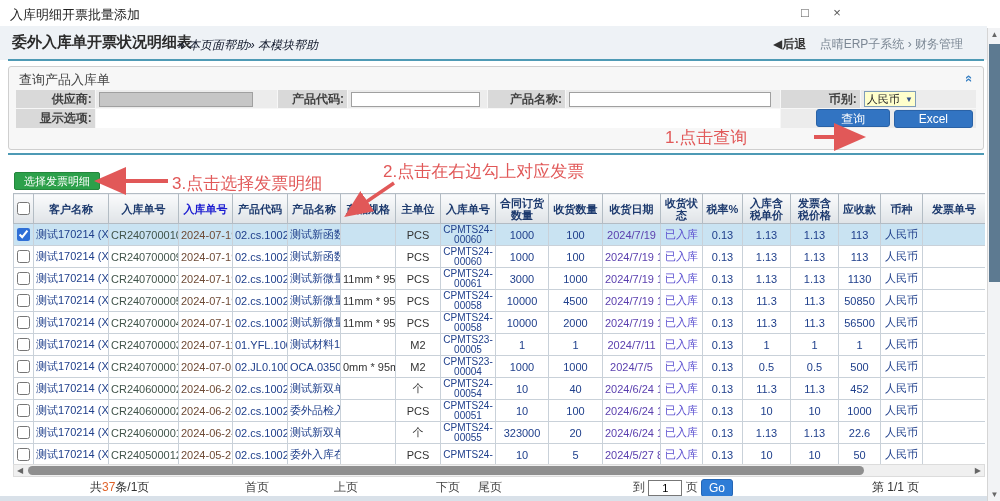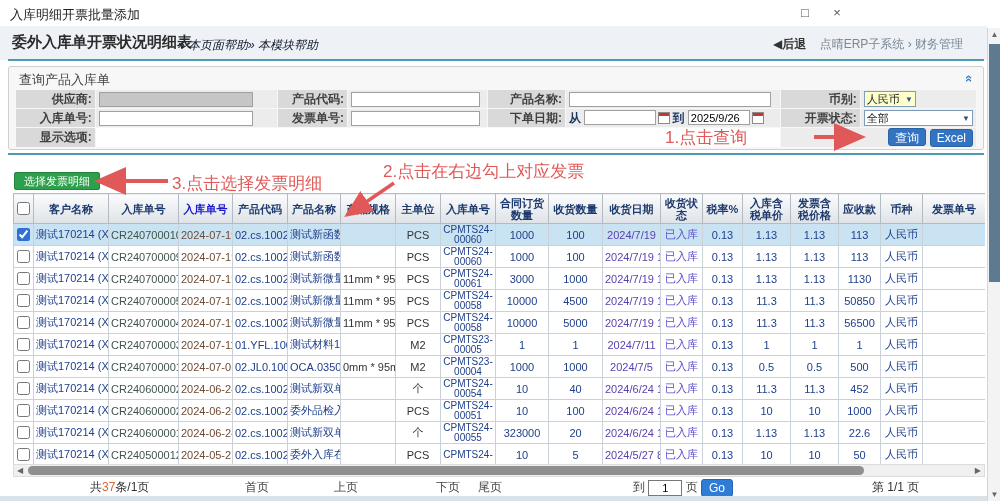--- a/index.html
+++ b/index.html
@@ -35,21 +35,21 @@
   td.fld-white { background:#fff; }
   .inp { border:1px solid #a0a0a0; height:15px; background:#fff; font-size:11px; font-family:inherit; padding:0 2px; }
   .inp.gray { background:#c6c6c6; }
   .sel { border:1px solid #7f9db9; background:#fff; height:16px; display:inline-flex; align-items:center; justify-content:space-between; font-size:11px; color:#222; padding:0 2px; cursor:pointer; vertical-align:middle; }
   .sel .arr { font-size:8px; color:#33518a; margin-left:3px; }
   .sel.yellow { background:#ffffcc; width:52px; }
   .sel.wide { width:100%; }
   .cal { display:inline-block; width:12px; height:12px; border:1px solid #8a8a8a; background:#fff; position:relative; vertical-align:middle; margin:0 2px; cursor:pointer; }
   .cal::before { content:''; position:absolute; top:0; left:0; right:0; height:3px; background:#c0392b; }
   .dtxt { font-weight:bold; color:#17345e; font-size:12px; }
-  .bluebtn { background:#3274c2; color:#fff; border:1px solid #2a62a6; border-radius:3px; font-size:12px; padding:1px 6px; height:18px; cursor:pointer; font-family:inherit; }
+  .bluebtn { background:#3274c2; color:#fff; border:1px solid #2a62a6; border-radius:3px; font-size:12px; padding:1px 24px; height:18px; cursor:pointer; font-family:inherit; }
 
   
   #select-detail-btn { position:absolute; left:14px; top:172px; height:18px; background:#2ca04a; border:1px solid #23863c; border-radius:2px; color:#fff; font-size:11px; padding:1px 9px; cursor:pointer; font-family:inherit; }
   .ann { position:absolute; color:#e15858; font-size:17px; white-space:nowrap; z-index:5; }
   #ann1 { left:665px; top:126px; }
   #ann2 { left:383px; top:160px; }
   #ann3 { left:172px; top:172px; }
   .annsvg { position:absolute; z-index:5; overflow:visible; }
 
   
@@ -135,37 +135,20 @@
           <tr>
         <td class="lbl">供应商:</td>
         <td class="fld"><input class="inp gray" style="width: 88%;" readonly=""></td>
         <td class="lbl">产品代码:</td>
         <td class="fld"><input class="inp" style="width: 97%;"></td>
         <td class="lbl">产品名称:</td>
         <td class="fld"><input class="inp" style="width: 97%;"></td>
         <td class="lbl">币别:</td>
         <td class="fld"><span class="sel yellow">
                 <span>人民币</span>
-                <span class="arr">▼</span>
-              </span></td>
-      </tr>
-      <tr>
-        <td class="lbl">入库单号:</td>
-        <td class="fld"><input class="inp" style="width: 88%;"></td>
-        <td class="lbl">发票单号:</td>
-        <td class="fld"><input class="inp" style="width: 97%;"></td>
-        <td class="lbl">下单日期:</td>
-        <td class="fld">
-          <span class="dtxt">从</span>
-          <input class="inp" style="width: 72px;"><span class="cal"></span><span class="dtxt">到</span>
-          <input class="inp" style="width: 62px;" value="2025/9/26"><span class="cal"></span>
-        </td>
-        <td class="lbl">开票状态:</td>
-        <td class="fld"><span class="sel wide">
-                <span>全部</span>
                 <span class="arr">▼</span>
               </span></td>
       </tr>
       <tr>
         <td class="lbl">显示选项:</td>
         <td class="fld-white" colspan="5"></td>
         <td class="fld" colspan="2" style="text-align:right; white-space:nowrap;">
           <button class="bluebtn">查询</button>
           <button class="bluebtn">Excel</button>
         </td>
@@ -340,21 +323,21 @@
             <td><input type="checkbox" style=""></td>
             <td>测试170214 (XX)</td>
             <td>CR240700004</td>
             <td>2024-07-19</td>
             <td>02.cs.100246</td>
             <td>测试新微量领</td>
             <td>11mm * 95m</td>
             <td>PCS</td>
             <td>CPMTS24-00058</td>
             <td>10000</td>
-            <td>5000</td>
+            <td>2000</td>
             <td>2024/7/19 10</td>
             <td>已入库</td>
             <td>0.13</td>
             <td>11.3</td>
             <td>11.3</td>
             <td>56500</td>
             <td>人民币</td>
             <td></td>
           </tr>
           <tr>

